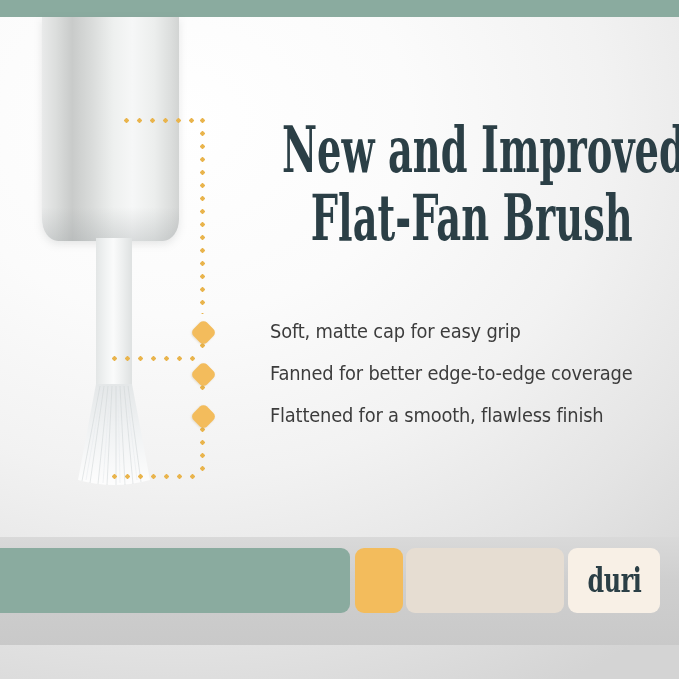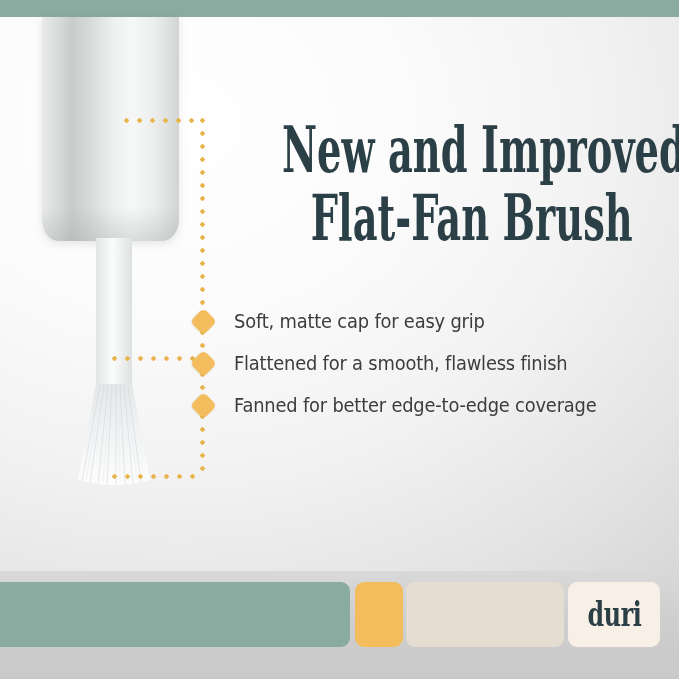--- a/index.html
+++ b/index.html
@@ -18,21 +18,21 @@
   }
 
   
   .top-bar {
     position: absolute;
     left: 0; top: 0;
     width: 679px; height: 17px;
   }
   .bottom-strip {
     position: absolute;
-    left: 0; top: 571px;
+    left: 0; top: 537px;
     width: 679px; height: 108px;
     background: linear-gradient(180deg, #d9d9d9 0%, #cfcfcf 40%, #c9c9c9 100%);
   }
   .seg {
     position: absolute;
     top: 11px;
     height: 65px;
     border-radius: 9px;
   }
   .seg-teal  { left: -10px;  width: 360px; }
@@ -131,21 +131,22 @@
   
   .bullets {
     position: absolute;
     left: 188px; top: 300px;
     width: 470px;
   }
   .bullet-row {
     position: relative;
     height: 42px;
     display: flex;
-    align-items: center;
+    align-items: flex-end;
+    gap: 36px;
   }
   .diamond {
     position: relative;
     flex: 0 0 auto;
     width: 19px; height: 19px;
     margin-left: 6px;
     border-radius: 5px;
     transform: rotate(45deg);
     box-shadow: 0 1px 2px rgba(170,140,70,0.25);
   }
@@ -213,25 +214,25 @@
     <div class="headline-line hl2" style="color: rgb(43, 63, 70);">Flat-Fan Brush</div>
   </div>
 
   <div class="bullets">
     <div class="bullet-row">
       <span class="diamond" style="background: rgb(243, 188, 92);"></span>
       <span class="bullet-text" style="color: rgb(60, 60, 60);">Soft, matte cap for easy grip</span>
     </div>
     <div class="bullet-row">
       <span class="diamond" style="background: rgb(243, 188, 92);"></span>
-      <span class="bullet-text" style="color: rgb(60, 60, 60);">Flattened for a smooth, flawless finish</span>
+      <span class="bullet-text" style="color: rgb(60, 60, 60);">Fanned for better edge-to-edge coverage</span>
     </div>
     <div class="bullet-row">
       <span class="diamond" style="background: rgb(243, 188, 92);"></span>
-      <span class="bullet-text" style="color: rgb(60, 60, 60);">Fanned for better edge-to-edge coverage</span>
+      <span class="bullet-text" style="color: rgb(60, 60, 60);">Flattened for a smooth, flawless finish</span>
     </div>
   </div>
 
   <div class="bottom-strip">
     <div class="seg seg-teal" style="background: rgb(138, 171, 159);"></div>
     <div class="seg seg-amber" style="background: rgb(243, 188, 92);"></div>
     <div class="seg seg-beige" style="background: rgb(230, 221, 210);"></div>
     <div class="seg seg-logo" style="background: rgb(248, 240, 230);">
       <span class="logo-text" style="color: rgb(43, 63, 70);">duri</span>
     </div>

